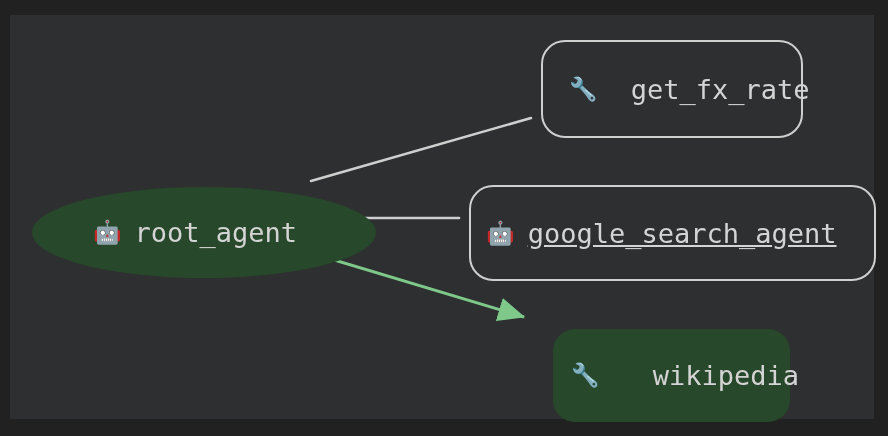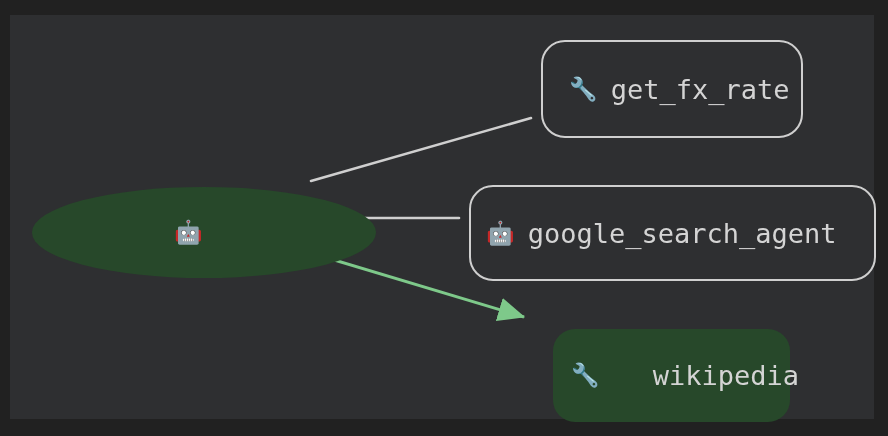--- a/index.html
+++ b/index.html
@@ -82,35 +82,35 @@
     left: 531px;
     top: 25px;
     width: 262px;
     height: 98px;
     background: transparent;
     border: 2px solid #cfcfcf;
     border-radius: 24px;
     padding-left: 26px;
   }
   #node-get-fx-rate .node-icon { font-size: 23px; margin-right: 13px; }
-  #node-get-fx-rate .node-label { font-size: 27px; }
+  #node-get-fx-rate .node-label { font-size: 27px; margin-left: 20px; }
 
   
   #node-google-search-agent {
     left: 459px;
     top: 170px;
     width: 407px;
     height: 96px;
     background: transparent;
     border: 2px solid #cfcfcf;
     border-radius: 24px;
     padding-left: 15px;
   }
   #node-google-search-agent .node-icon { font-size: 23px; margin-right: 13px; }
-  #node-google-search-agent .node-label { font-size: 27px; }
+  #node-google-search-agent .node-label { font-size: 27px; text-decoration: underline; }
 
   
   #node-wikipedia {
     left: 543px;
     top: 314px;
     width: 237px;
     height: 93px;
     background: #27482a;
     border: none;
     border-radius: 22px;
@@ -135,20 +135,21 @@
 
       <line x1="311" y1="181" x2="531" y2="118" stroke="#cfcfcf" stroke-width="2.6" stroke-linecap="round"></line>
 
       <line x1="365" y1="218" x2="459" y2="218" stroke="#cfcfcf" stroke-width="2.6" stroke-linecap="round"></line>
 
       <line x1="311" y1="253" x2="524" y2="317" stroke="#7ec98a" stroke-width="3" stroke-linecap="butt" marker-end="url(#arrow-green)"></line>
     </svg>
 
     <div class="node" id="node-root-agent">
       <span class="node-icon">🤖</span>
+      <span class="node-label">root_agent</span>
     </div>
 
     <div class="node" id="node-get-fx-rate">
       <span class="node-icon">🔧</span>
       <span class="node-label">get_fx_rate</span>
     </div>
 
     <div class="node" id="node-google-search-agent">
       <span class="node-icon">🤖</span>
       <span class="node-label">google_search_agent</span>

